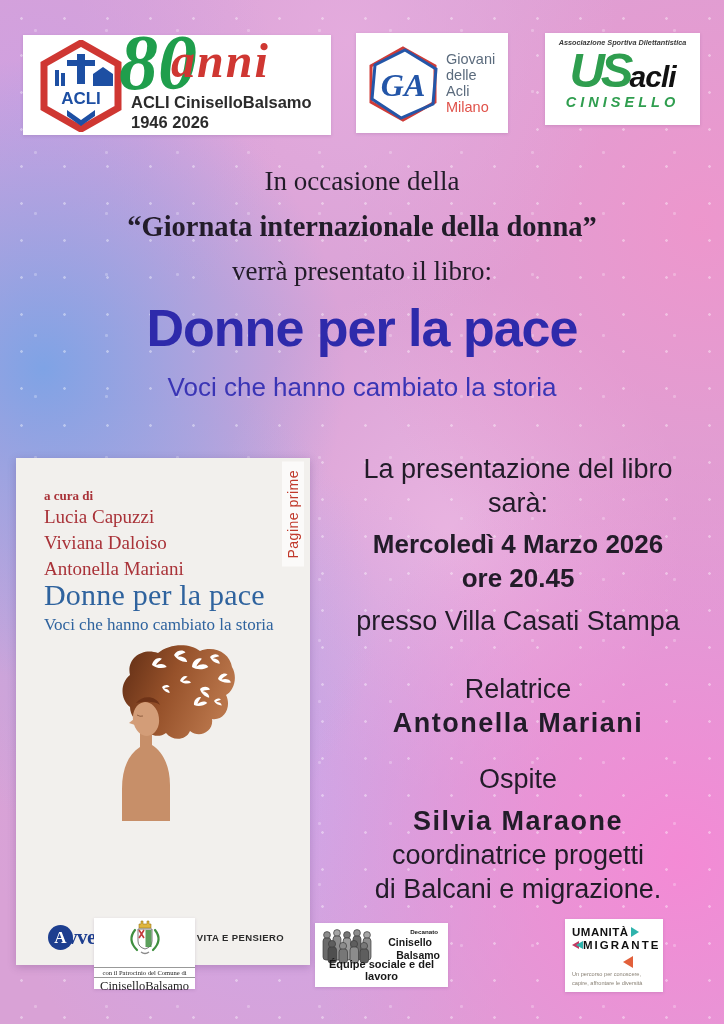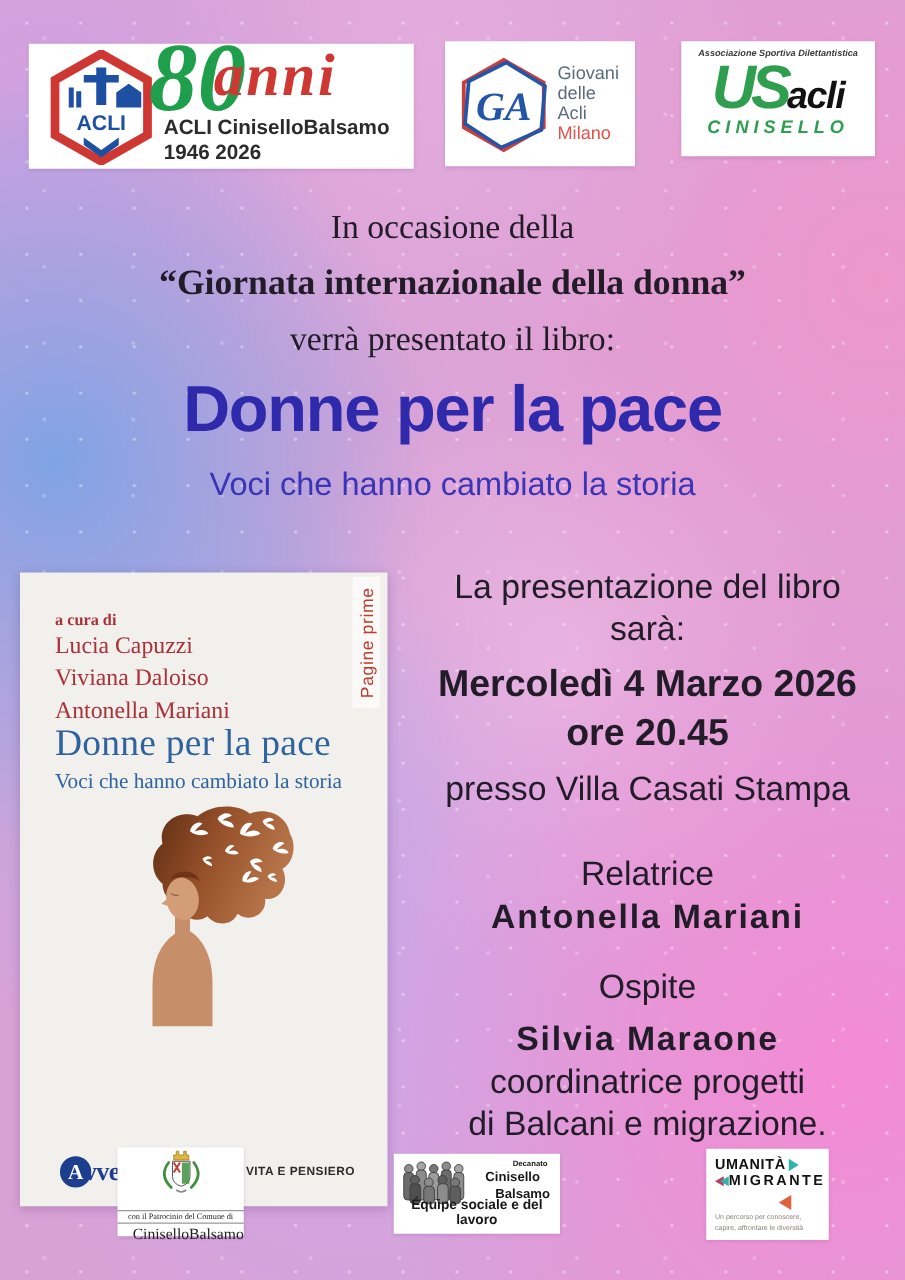--- a/index.html
+++ b/index.html
@@ -65,29 +65,29 @@
   .illus{position:absolute;left:70px;top:185px;}
   .pub-row{position:absolute;left:0;bottom:14px;width:100%;display:flex;justify-content:space-between;align-items:center;padding:0 26px 0 32px;}
   .avvenire{display:flex;align-items:center;}
   .av-disc{width:25px;height:25px;border-radius:50%;background:#1d3e8f;color:#fff;font-family:var(--serif);font-weight:700;font-size:17px;display:flex;align-items:center;justify-content:center;}
   .av-word{color:#1d3e8f;font-family:var(--serif);font-weight:700;font-size:21px;margin-left:-6px;letter-spacing:-.5px;}
   .vp{display:flex;align-items:center;gap:6px;}
   .vp-disc{width:27px;height:27px;border-radius:50%;background:#0369a1;color:#fff;font-family:var(--serif);font-weight:700;font-size:14px;display:flex;align-items:center;justify-content:center;}
   .vp-word{color:#2b2b2b;font-family:var(--sans);font-weight:700;font-size:9.5px;letter-spacing:.4px;}
   
   .details{position:absolute;left:330px;top:452px;width:376px;text-align:center;color:var(--ink);font-size:27px;line-height:1.26;}
-  .details .strong{font-size:30px;font-weight:800;line-height:1.3;}
+  .details .strong{font-size:26px;font-weight:800;line-height:1.3;}
   .details .name{font-weight:800;letter-spacing:1.5px;}
   .gap-lg{height:34px;}
   .gap-md{height:22px;}
   .gap-sm{height:8px;}
   
   .card-comune{left:94px;top:918px;width:101px;height:71px;text-align:center;font-family:var(--serif);color:#222;}
   .comune-line1{font-size:6.6px;margin-top:1px;border-top:1px solid #999;padding-top:1px;}
-  .comune-line2{font-size:12.5px;border-top:1px solid #999;margin-top:1px;padding-top:1px;text-align:right;}
+  .comune-line2{font-size:12.5px;border-top:1px solid #999;margin-top:1px;padding-top:1px;}
   .card-decanato{left:315px;top:923px;width:133px;height:64px;color:#181818;}
   .dec-small{position:absolute;right:10px;top:5px;font-size:6.2px;font-weight:700;}
   .dec-l1{position:absolute;right:16px;top:13px;font-size:10.5px;font-weight:700;}
   .dec-l2{position:absolute;right:8px;top:26px;font-size:10.5px;font-weight:700;}
   .dec-l3{position:absolute;left:0;bottom:5px;width:100%;text-align:center;font-size:11px;font-weight:700;}
   .crowd{position:absolute;left:5px;top:5px;}
   .card-umanita{left:565px;top:919px;width:98px;height:73px;padding:7px 6px 0 7px;color:#111;}
   .um-l1{font-size:11.5px;font-weight:800;letter-spacing:.5px;display:flex;align-items:center;gap:2px;}
   .um-l2{font-size:11.5px;font-weight:800;letter-spacing:2px;display:flex;align-items:center;margin-top:1px;}
   .tri{display:inline-block;width:0;height:0;}

